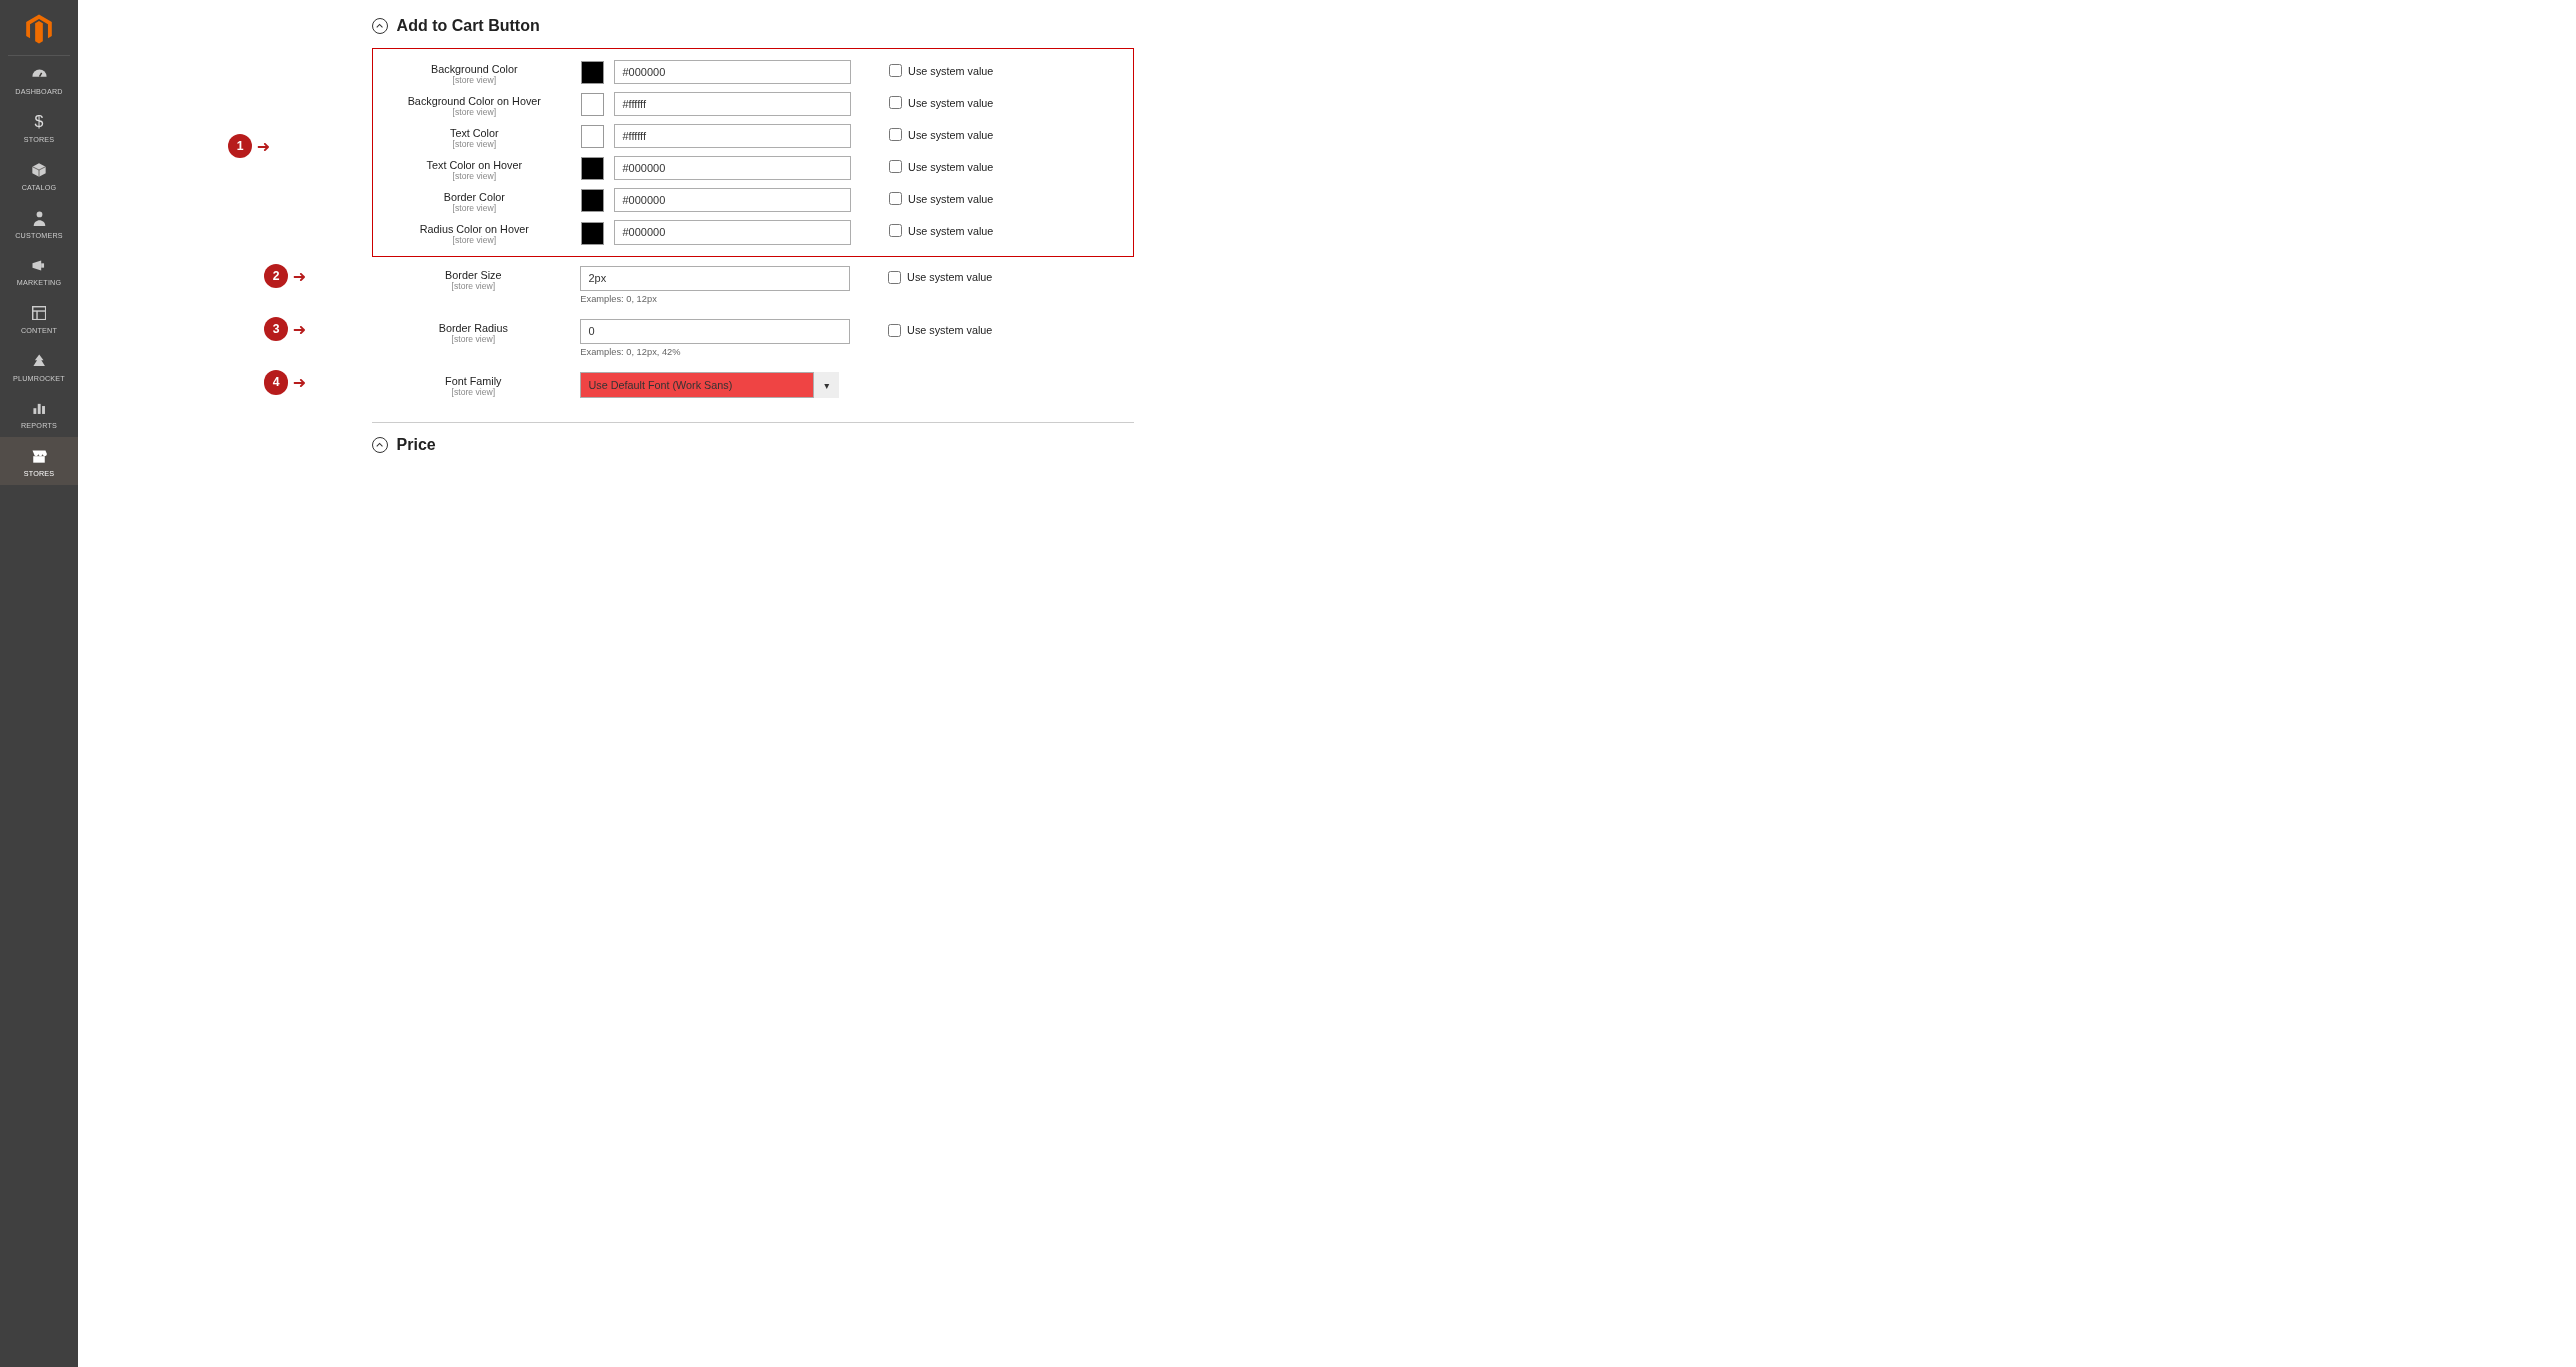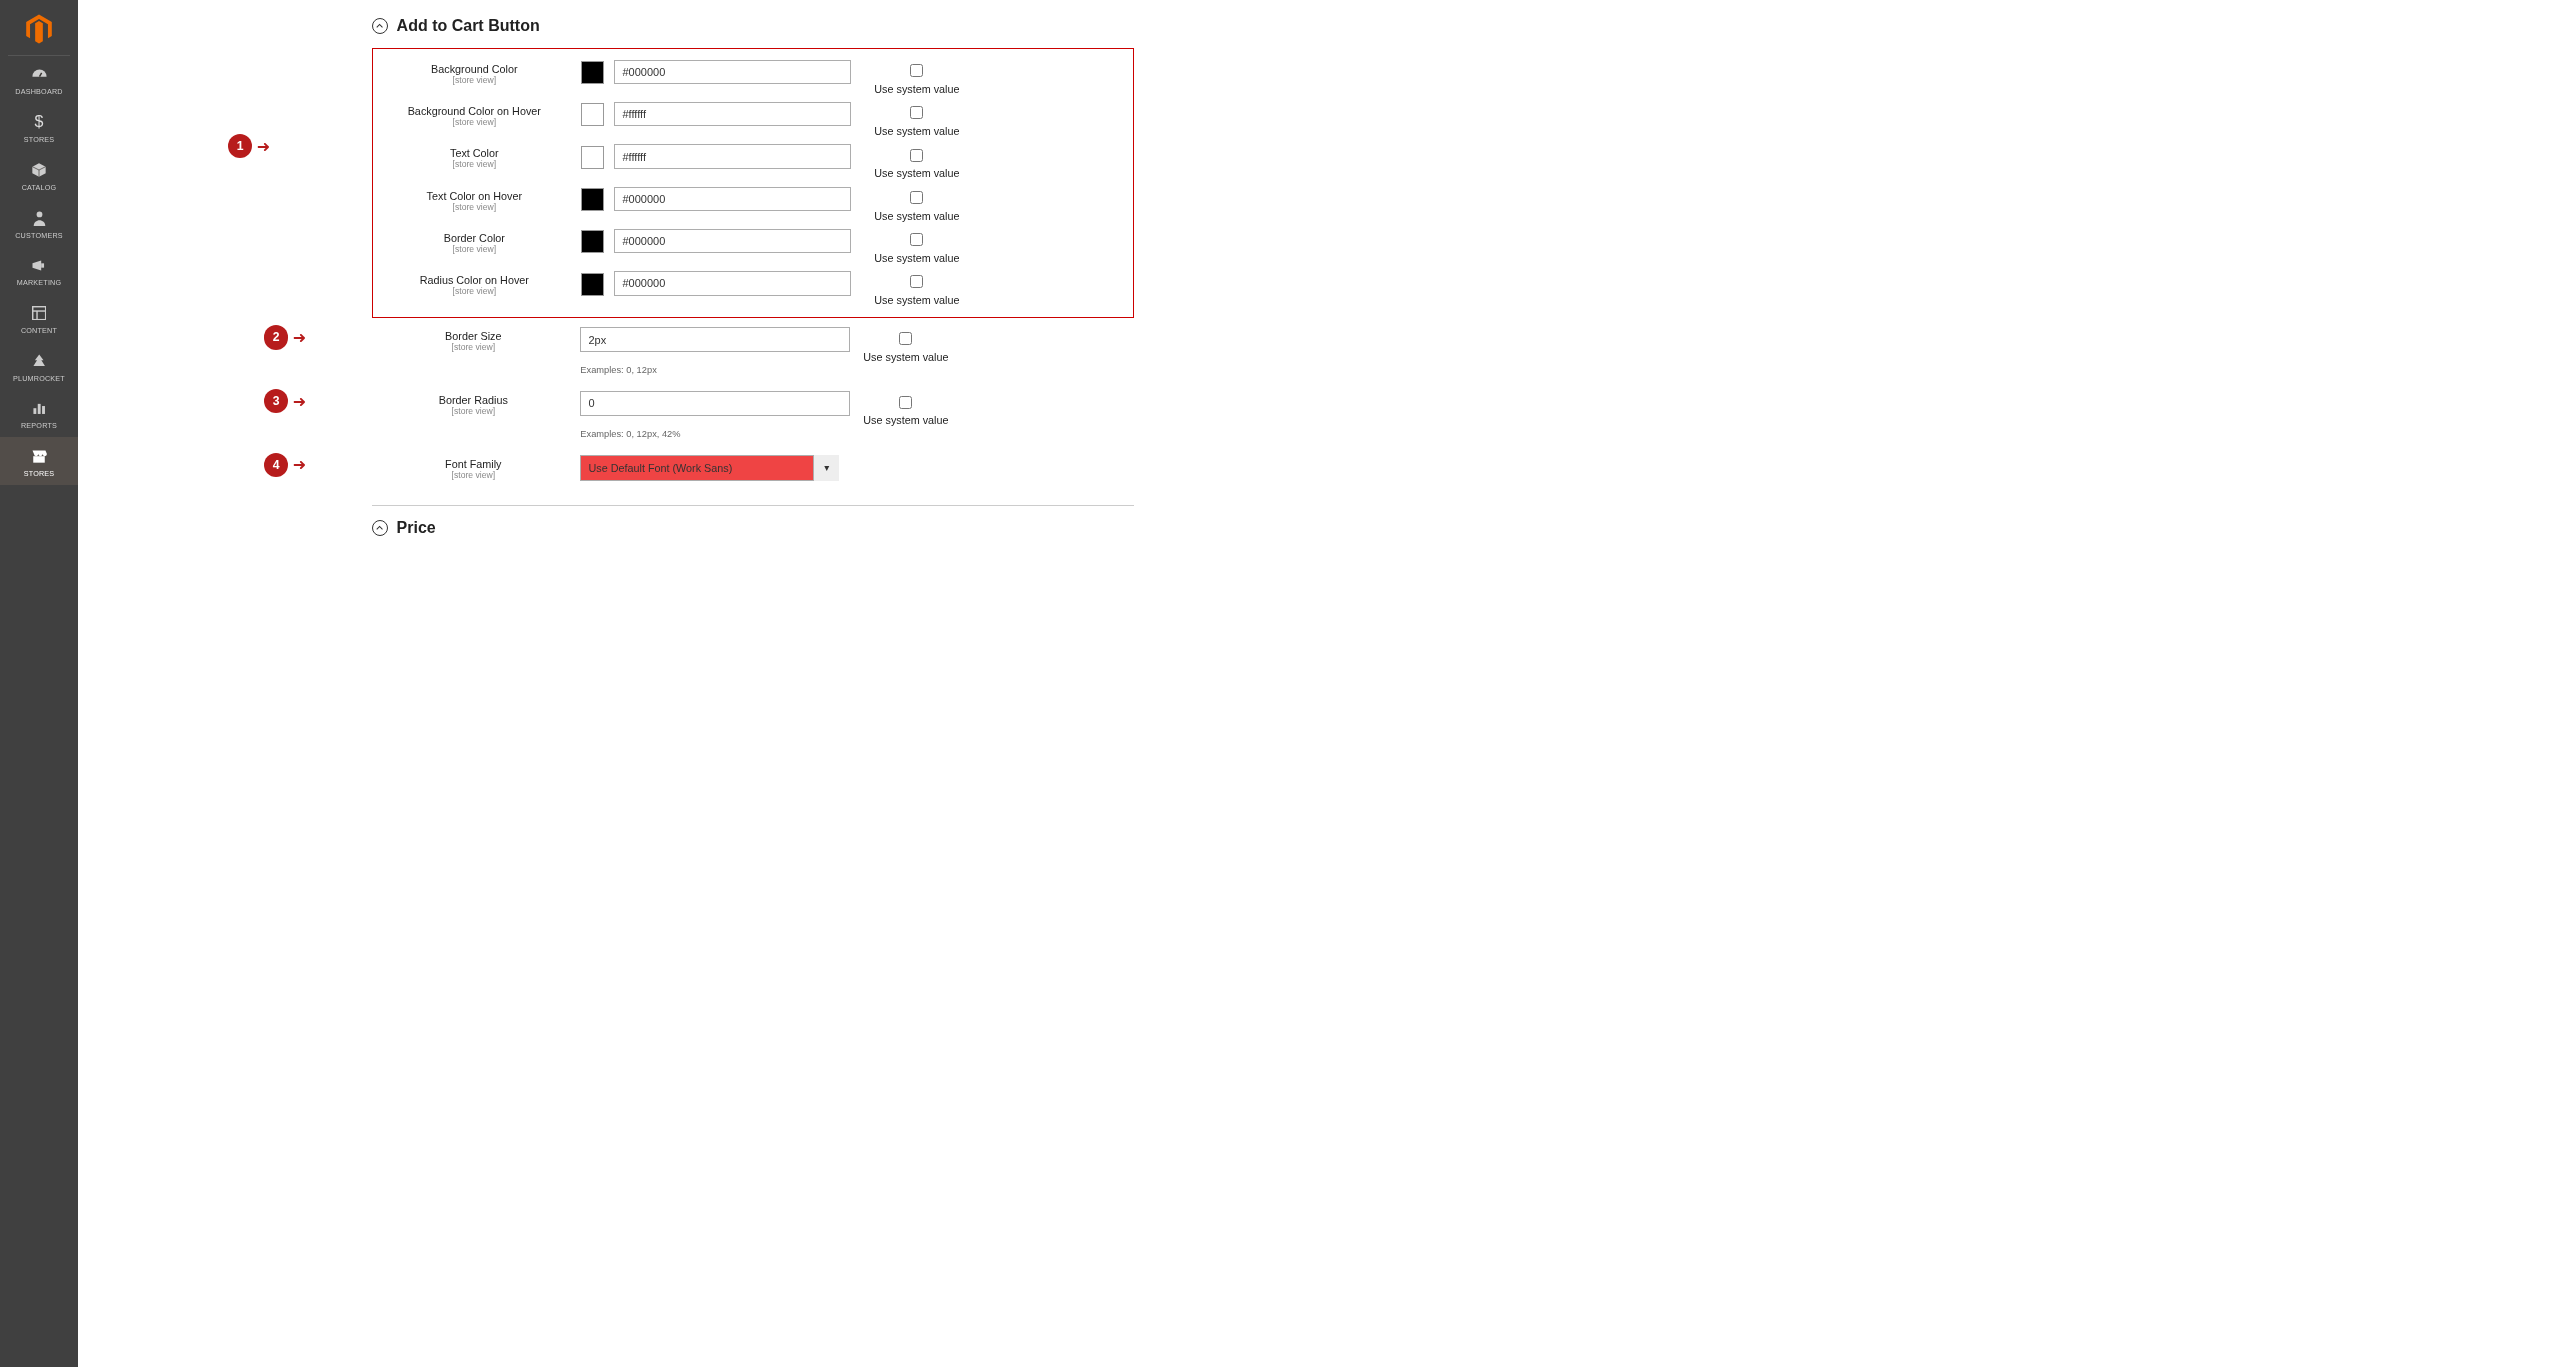--- a/index.html
+++ b/index.html
@@ -131,37 +131,36 @@
   }
   .select-wrap { position: relative; }
   .select-wrap .caret {
     position:absolute; right:0; top:0; width:26px; height:26px;
     background:#eee; border-left:0.7px solid #adadad;
     display:flex; align-items:center; justify-content:center;
     pointer-events:none;
   }
   .use-sys {
     display:flex; align-items:center; gap:5.8px;
-    margin-left: 13px;
+    margin-left: 28px;
     padding-top: 4.3px;
-    flex-direction: column;
   }
   .use-sys input[type=checkbox] {
     width: 13px; height: 13px;
     border: 0.7px solid #999;
   }
   .use-sys label { font-size: 10.8px; color:#222; }
   .hint {
     font-size: 9.3px;
     color: #666;
     margin-top: 2.9px;
     margin-left: 0;
   }
   .input-col { display:flex; flex-direction:column; }
-  .input-col .input-line { display:flex; align-items:flex-start; gap:0; }
+  .input-col .input-line { display:flex; align-items:flex-start; gap:10px; }
 
   
   .annot {
     position: absolute;
     left: -108px;
     display:flex; align-items:center; gap:4.3px;
   }
   .annot.a1 { left: -144px; }
   .annot .bubble {
     width: 24.4px; height: 24.4px;

